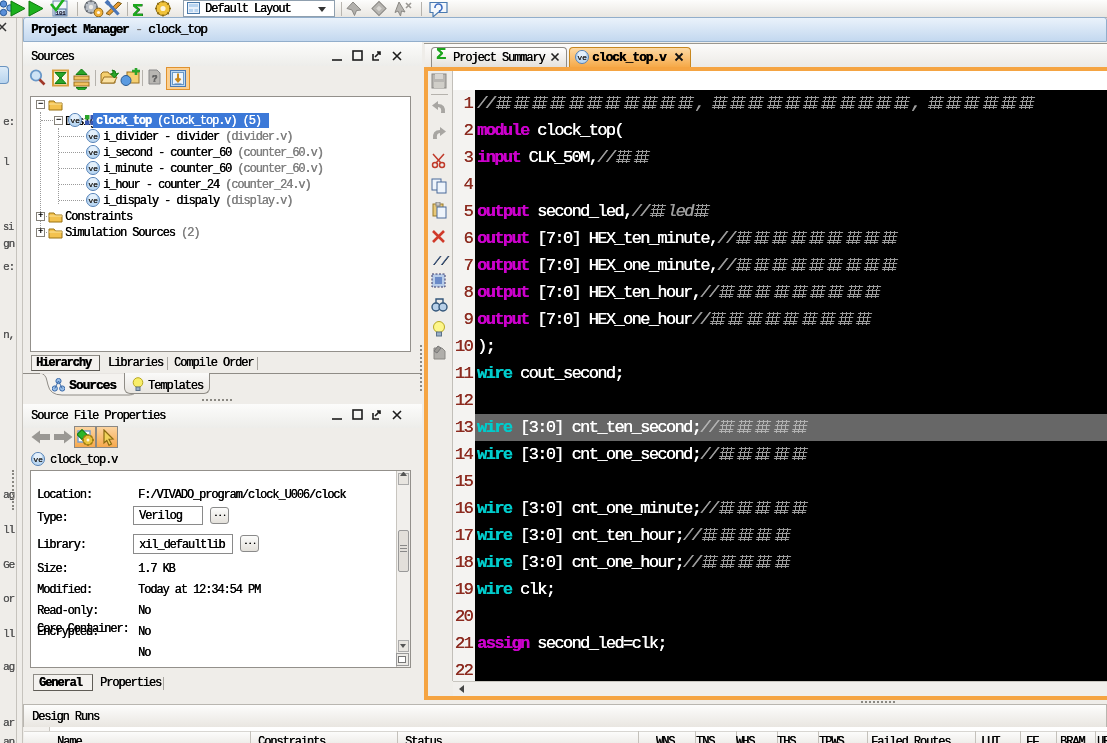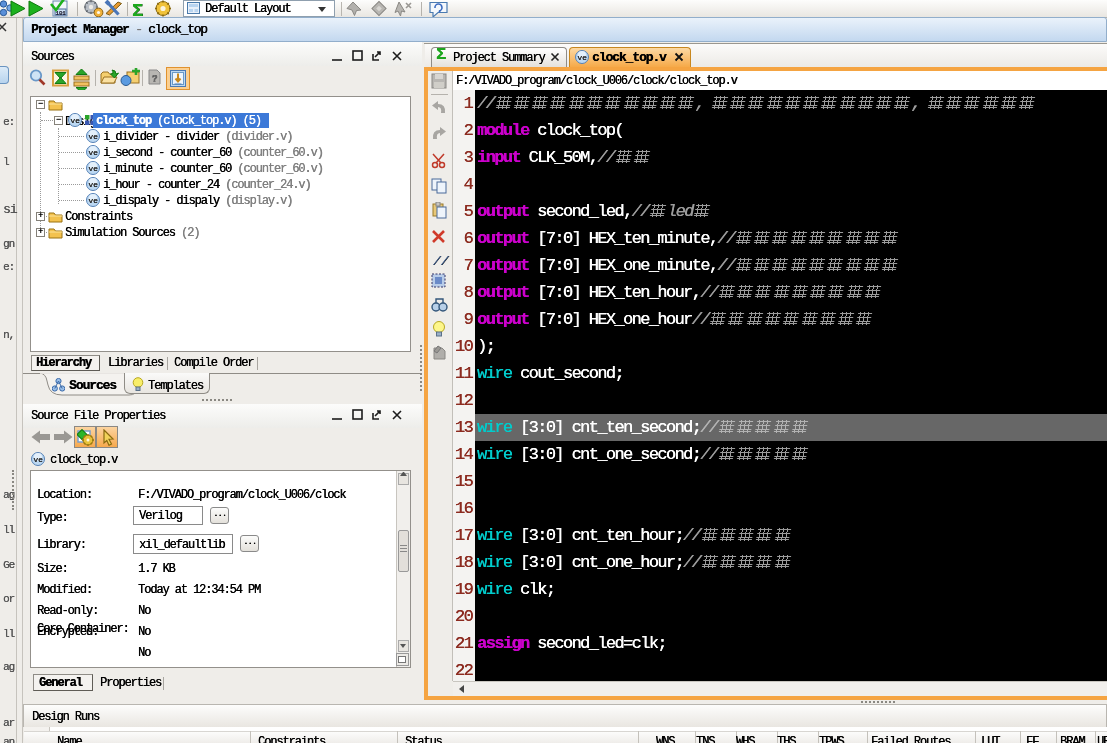--- a/index.html
+++ b/index.html
@@ -19,21 +19,21 @@
 
 .dotv{border-left:1px dotted #9a9a9a}
 .doth{border-top:1px dotted #9a9a9a}
 .expander{width:9px;height:9px;background:#fff;border:1px solid #848078;font:9px/7px "Liberation Mono";text-align:center;letter-spacing:0}
 
 #codebg{left:475px;top:90px;width:632px;height:591px;background:#000}
 #gutter{left:453px;top:90px;width:22px;height:591px;background:#f4f3f1}
 .ln{position:absolute;width:19px;text-align:right;color:#8c2b20;font:17px/27px "Liberation Mono";letter-spacing:-1.6px}
 .cl{position:absolute;left:477px;white-space:pre;font:17px/27px "Liberation Mono";letter-spacing:-1.62px;color:#fff}
 .k1{color:#cc00cc;font-weight:bold}
-.k2{color:#00cccc;font-weight:normal}
+.k2{color:#00cccc;font-weight:bold}
 .cm{color:#9c9c9c;font-style:italic}
 .cj{display:inline-block;width:13.5px;height:13px;margin:0 2.4px;transform:skewX(-12deg);vertical-align:-1px;
 background:linear-gradient(rgba(0,0,0,0) 0 1px, currentColor 1px 2px, rgba(0,0,0,0) 2px 5px, currentColor 5px 6px, rgba(0,0,0,0) 6px 9px, currentColor 9px 10px, rgba(0,0,0,0) 10px 11px, currentColor 11px 12px, rgba(0,0,0,0) 12px),
 linear-gradient(90deg, rgba(0,0,0,0) 0 2px, currentColor 2px 3px, rgba(0,0,0,0) 3px 6px, currentColor 6px 7px, rgba(0,0,0,0) 7px 10px, currentColor 10px 11px, rgba(0,0,0,0) 11px)}
 .tab-inact{background:linear-gradient(#ffffff,#e4e1db);border:1px solid #8f8c86;border-bottom:none;border-radius:4px 4px 0 0}
 .raised{border:1px solid #8f8c86;border-right-color:#5f5c56;border-bottom-color:#5f5c56;background:#f4f2ef}
 .sep12{width:1px;height:13px;background:#a8a5a0}
 </style></head><body>
 <div id="root">
 
@@ -90,21 +90,21 @@
 </svg>
 <div class="ab" style="left:0;top:18px;width:23px;height:725px;background:#efede9"></div>
 <div class="ab" style="left:16px;top:18px;width:1px;height:725px;background:#c6c3bd"></div>
 <div class="ab" style="left:22px;top:18px;width:1px;height:725px;background:#c6c3bd"></div>
 <svg class="ab" style="left:0;top:22px" width="10" height="10">
       <path d="M-2 1 l8 8 M6 1 l-8 8" stroke="#333" stroke-width="1.5"></path>
     </svg>
 <div class="ab" style="left:0;top:66px;width:9px;height:18px;background:linear-gradient(#dcebf8,#b8d4ee);border:1px solid #6a94c0;border-left:none;border-radius:0 4px 4px 0"></div>
 <div class="ab" style="left:3px;top:115px;width:14px;color:#555;font-size:11px">e:</div>
 <div class="ab" style="left:3px;top:155px;width:14px;color:#555;font-size:11px">l</div>
-<div class="ab" style="left:3px;top:203px;width:14px;color:#555;font-size:13px">si</div>
+<div class="ab" style="left:3px;top:221px;width:14px;color:#555;font-size:10px">si</div>
 <div class="ab" style="left:3px;top:237px;width:14px;color:#555;font-size:11px">gn</div>
 <div class="ab" style="left:3px;top:260px;width:14px;color:#555;font-size:11px">e:</div>
 <div class="ab" style="left:3px;top:328px;width:14px;color:#555;font-size:11px">n,</div>
 <div class="ab" style="left:3px;top:488px;width:14px;color:#555;font-size:11px">ag</div>
 <div class="ab" style="left:3px;top:523px;width:14px;color:#555;font-size:11px">ll</div>
 <div class="ab" style="left:3px;top:558px;width:14px;color:#555;font-size:11px">Ge</div>
 <div class="ab" style="left:3px;top:592px;width:14px;color:#555;font-size:11px">or</div>
 <div class="ab" style="left:3px;top:627px;width:14px;color:#555;font-size:11px">ll</div>
 <div class="ab" style="left:3px;top:660px;width:14px;color:#555;font-size:11px">ag</div>
 <div class="ab" style="left:3px;top:716px;width:14px;color:#555;font-size:11px">ar</div>
@@ -344,21 +344,20 @@
       <circle cx="7" cy="5" r="4" fill="#e4f0fb"></circle>
       <text x="2.2" y="10" font-size="8" fill="#333" letter-spacing="0">ve</text>
     </svg>
 <div class="ab b" style="left:592px;top:51px;font-size:13px">clock_top.v</div>
 <svg class="ab" style="left:674px;top:52px" width="10" height="10">
       <path d="M1.5 1.5 l7 7 M8.5 1.5 l-7 7" stroke="#111" stroke-width="1.8"></path>
     </svg>
 <div class="ab" style="left:428px;top:71px;width:25px;height:625px;background:#efede9"></div>
 <div class="ab" style="left:452px;top:71px;width:1px;height:610px;background:#c2bfb9"></div>
 <div class="ab" style="left:453px;top:71px;width:654px;height:19px;background:#fff"></div>
-<div class="ab" style="left:456px;top:74px">F:/VIVADO_program/clock_U006/clock/clock_top.v</div>
 <svg class="ab" style="left:430px;top:73px" width="20" height="18" viewBox="0 0 20 18">
       <rect x="2" y="1" width="14" height="14" fill="#b8b6b2" stroke="#8a8884"></rect>
       <rect x="5" y="1" width="8" height="5" fill="#d8d6d2"></rect>
       <rect x="4" y="9" width="10" height="6" fill="#d0cec8"></rect>
     </svg>
 <div class="ab" style="left:431px;top:94px;width:17px;height:1px;background:#b5b2ac"></div>
 <svg class="ab" style="left:430px;top:100px" width="20" height="18" viewBox="0 0 20 18">
       <path d="M15 13 Q16 4 8 4 L8 1 L2 5.5 L8 10 L8 7 Q12 7 11 13 Z" fill="#a8a6a2"></path>
     </svg>
 <svg class="ab" style="left:430px;top:126px" width="20" height="18" viewBox="0 0 20 18">
@@ -425,20 +424,21 @@
 <div class="cl" style="top:333px">);</div>
 <div class="ln" style="left:453px;top:360px">11</div>
 <div class="cl" style="top:360px"><span class="k2">wire</span> cout_second;</div>
 <div class="ln" style="left:453px;top:387px">12</div>
 <div class="ln" style="left:453px;top:414px">13</div>
 <div class="cl" style="top:414px"><span class="k2">wire</span> [3:0] cnt_ten_second;<span class="cm" style="color:#b2b2b2">//<i class="cj"></i><i class="cj"></i><i class="cj"></i><i class="cj"></i><i class="cj"></i></span></div>
 <div class="ln" style="left:453px;top:441px">14</div>
 <div class="cl" style="top:441px"><span class="k2">wire</span> [3:0] cnt_one_second;<span class="cm">//<i class="cj"></i><i class="cj"></i><i class="cj"></i><i class="cj"></i><i class="cj"></i></span></div>
 <div class="ln" style="left:453px;top:468px">15</div>
 <div class="ln" style="left:453px;top:495px">16</div>
+<div class="cl" style="top:495px"><span class="k2">wire</span> [3:0] cnt_one_minute;<span class="cm">//<i class="cj"></i><i class="cj"></i><i class="cj"></i><i class="cj"></i><i class="cj"></i></span></div>
 <div class="ln" style="left:453px;top:522px">17</div>
 <div class="cl" style="top:522px"><span class="k2">wire</span> [3:0] cnt_ten_hour;<span class="cm">//<i class="cj"></i><i class="cj"></i><i class="cj"></i><i class="cj"></i><i class="cj"></i></span></div>
 <div class="ln" style="left:453px;top:549px">18</div>
 <div class="cl" style="top:549px"><span class="k2">wire</span> [3:0] cnt_one_hour;<span class="cm">//<i class="cj"></i><i class="cj"></i><i class="cj"></i><i class="cj"></i><i class="cj"></i></span></div>
 <div class="ln" style="left:453px;top:576px">19</div>
 <div class="cl" style="top:576px"><span class="k2">wire</span> clk;</div>
 <div class="ln" style="left:453px;top:603px">20</div>
 <div class="ln" style="left:453px;top:630px">21</div>
 <div class="cl" style="top:630px"><span class="k1">assign</span> second_led=clk;</div>
 <div class="ln" style="left:453px;top:657px">22</div>

